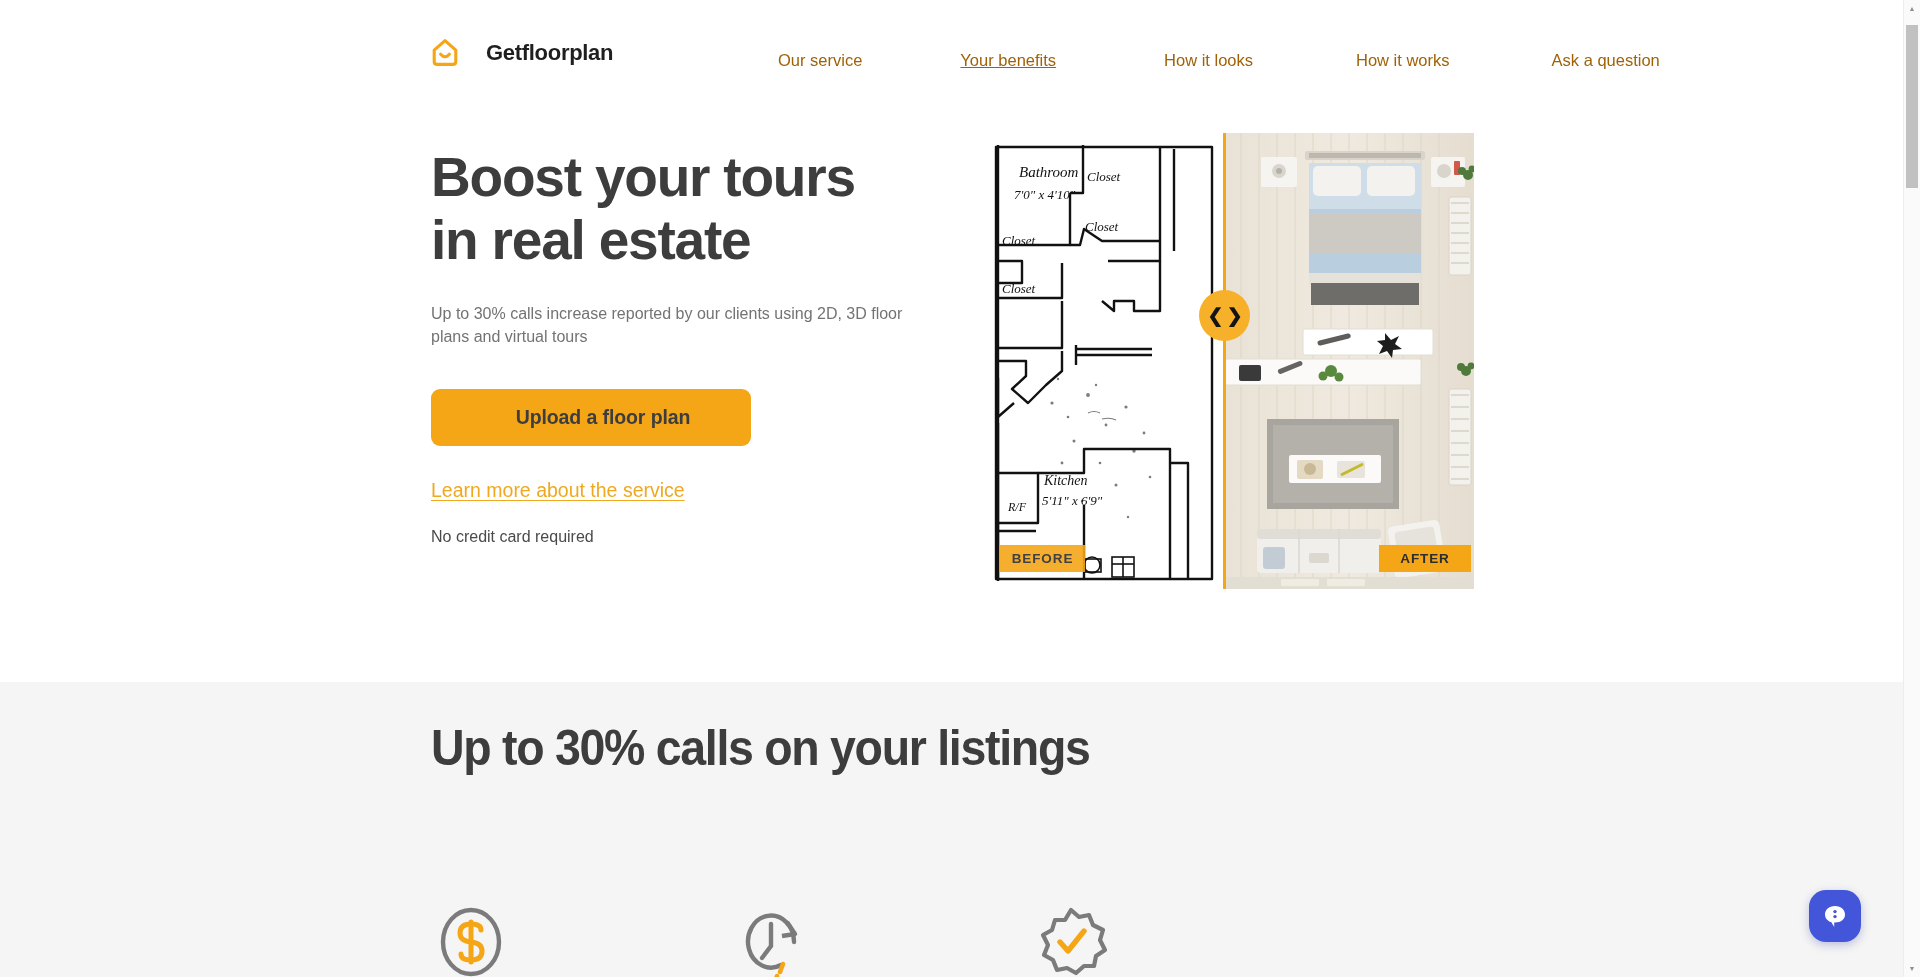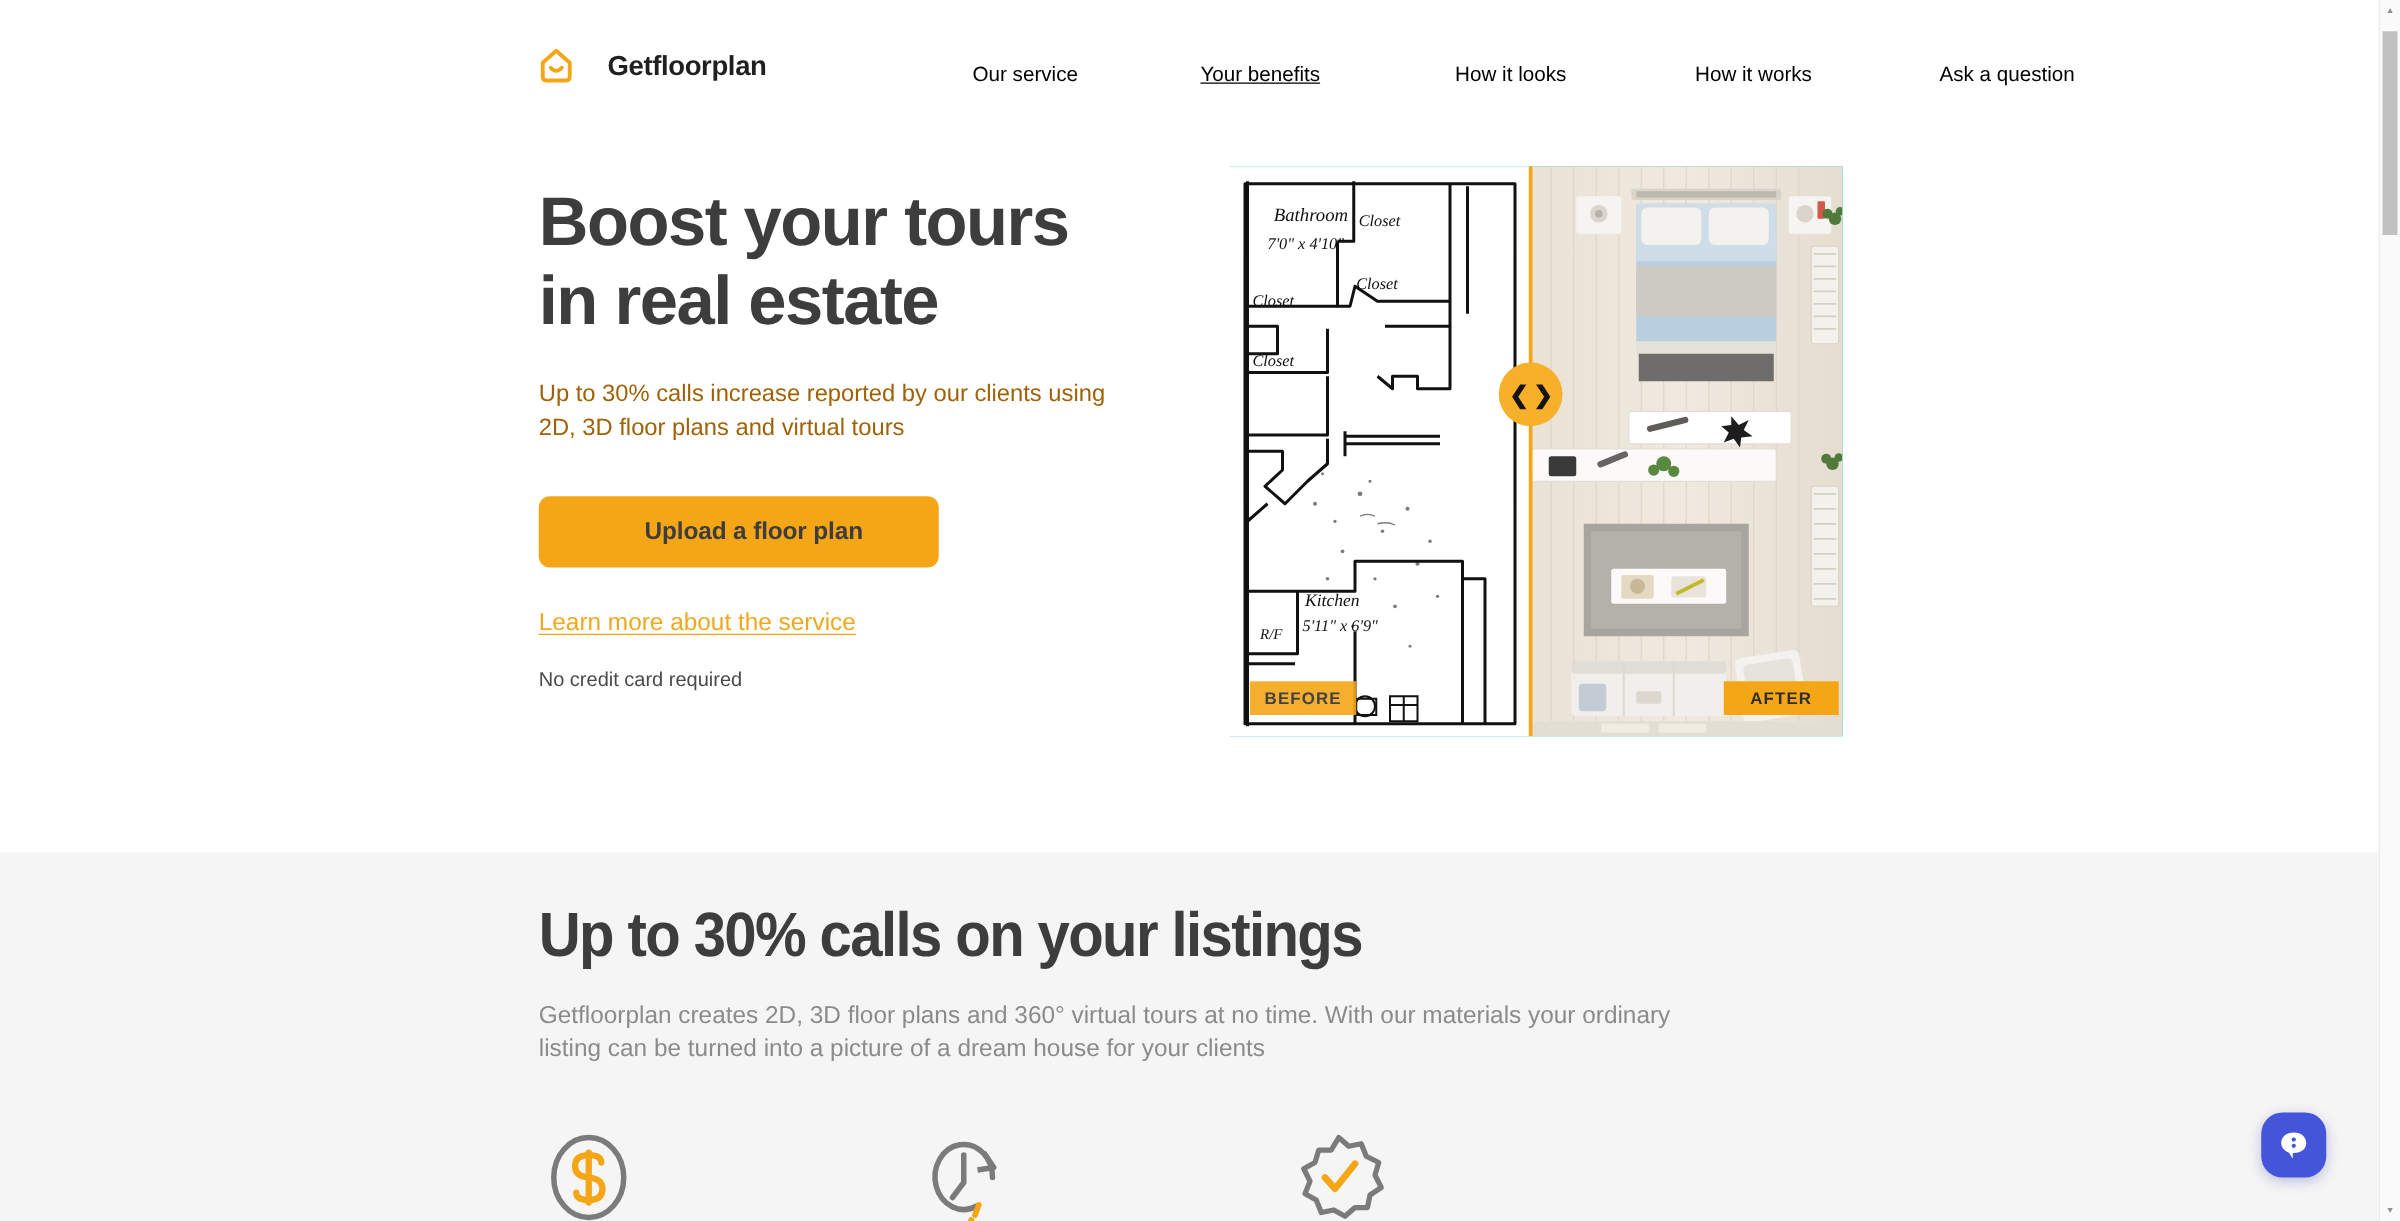--- a/index.html
+++ b/index.html
@@ -69,21 +69,21 @@
   .nav {
     position: absolute;
     left: 778px;
     top: 52px;
     display: flex;
     align-items: center;
     gap: 0;
   }
   .nav-item {
     font-size: 16.5px;
-    color: #000000;
+    color: #a16207;
     white-space: nowrap;
     cursor: pointer;
     text-decoration: none;
     line-height: 1;
   }
   .nav-gap-1 { margin-right: 98px; }
   .nav-gap-2 { margin-right: 108px; text-decoration: underline; }
   .nav-gap-3 { margin-right: 103px; }
   .nav-gap-4 { margin-right: 102px; }
 
@@ -104,23 +104,23 @@
   }
   .hero-title {
     font-size: 55px;
     line-height: 1.14;
     font-weight: bold;
     color: #3d3d3d;
     letter-spacing: -1.2px;
   }
   .hero-sub {
     margin-top: 32px;
-    font-size: 19px;
+    font-size: 16px;
     line-height: 1.42;
-    color: #a16207;
+    color: #737373;
     max-width: 480px;
   }
 
   .cta-button {
     display: block;
     margin-top: 40px;
     width: 320px;
     height: 57px;
     background: #f5a617;
     border: none;
@@ -567,21 +567,20 @@
 
           <div class="ba-badge badge-before">BEFORE</div>
           <div class="ba-badge badge-after">AFTER</div>
         </div>
       </div>
     </section>
 
     <section class="section2">
       <div class="s2-inner">
         <h2 class="s2-title">Up to 30% calls on your listings</h2>
-        <p class="s2-body">Getfloorplan creates 2D, 3D floor plans and 360° virtual tours at no time. With our materials your ordinary listing can be turned into a picture of a dream house for your clients</p>
       </div>
 
       <div class="feature-row">
         <svg class="feature-icon" viewBox="0 0 80 80">
           <ellipse cx="40" cy="40" rx="28" ry="32" fill="none" stroke="#7b7b7b" stroke-width="4.4"></ellipse>
           <path d="M40 20 L40 60" stroke="#f5a617" stroke-width="5" stroke-linecap="round"></path>
           <path d="M50 28 Q50 22 40 22 Q29 22 29 31 Q29 39 40 40 Q51 41 51 49 Q51 58 40 58 Q30 58 30 52" fill="none" stroke="#f5a617" stroke-width="5" stroke-linecap="round"></path>
         </svg>
 
         <svg class="feature-icon" viewBox="0 0 80 80">

